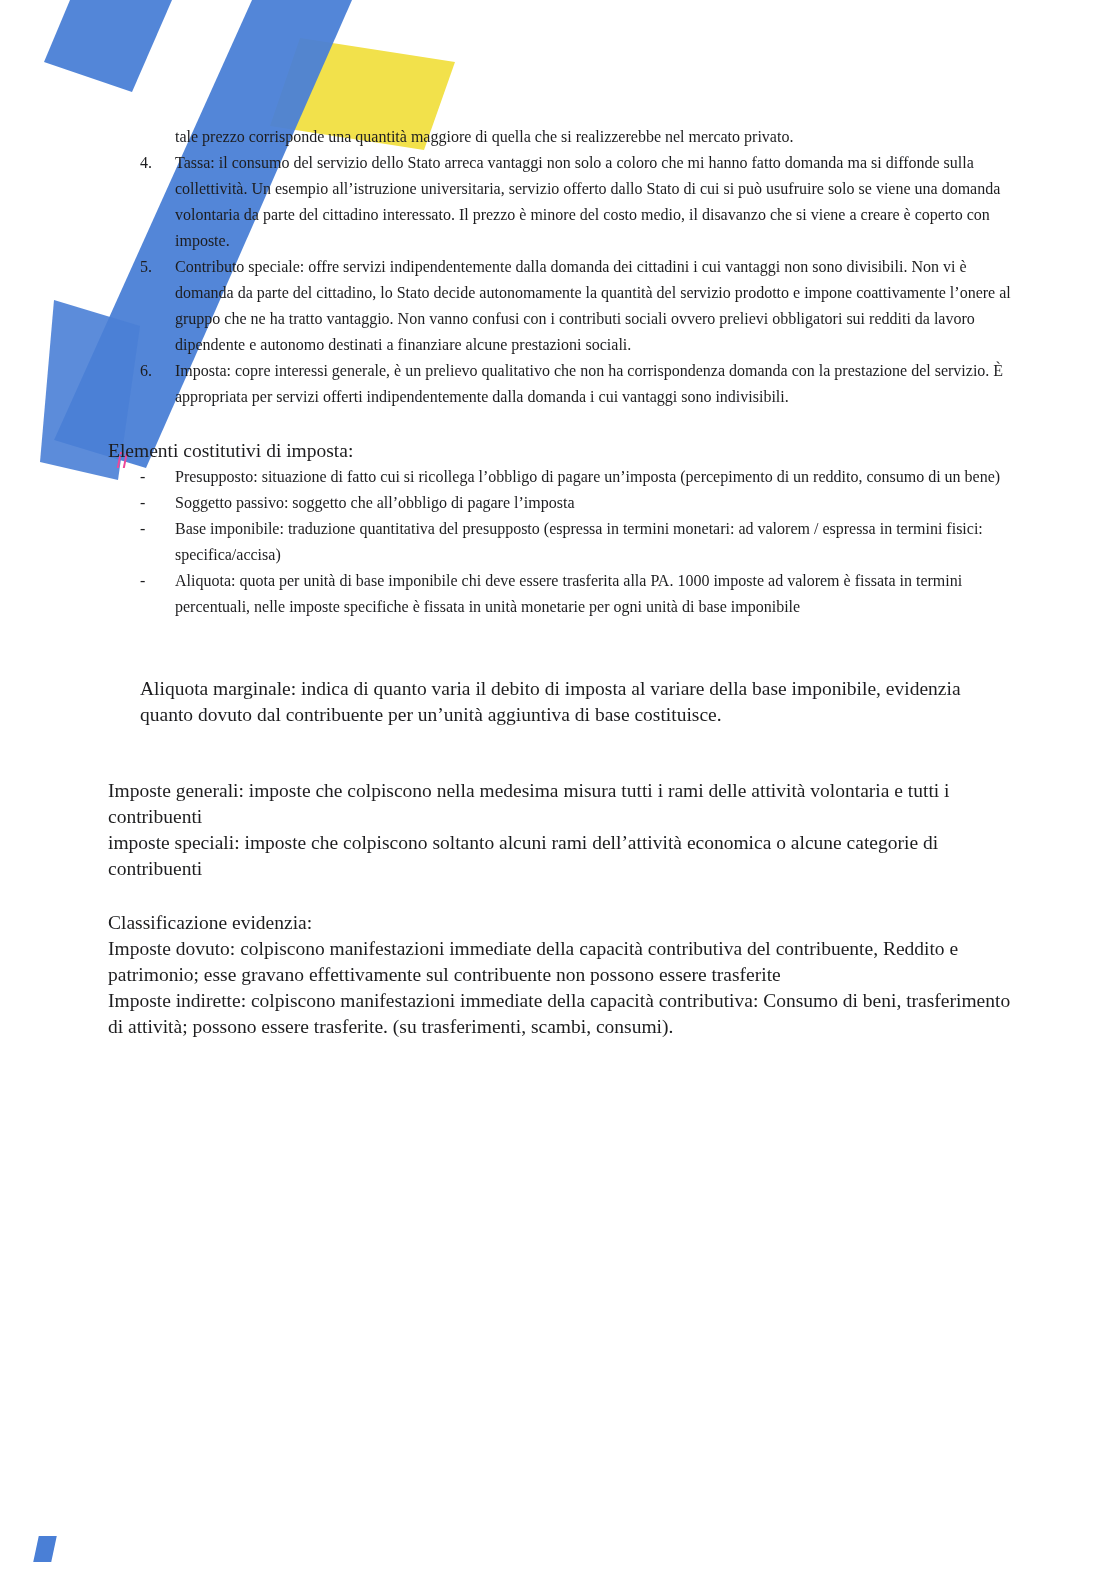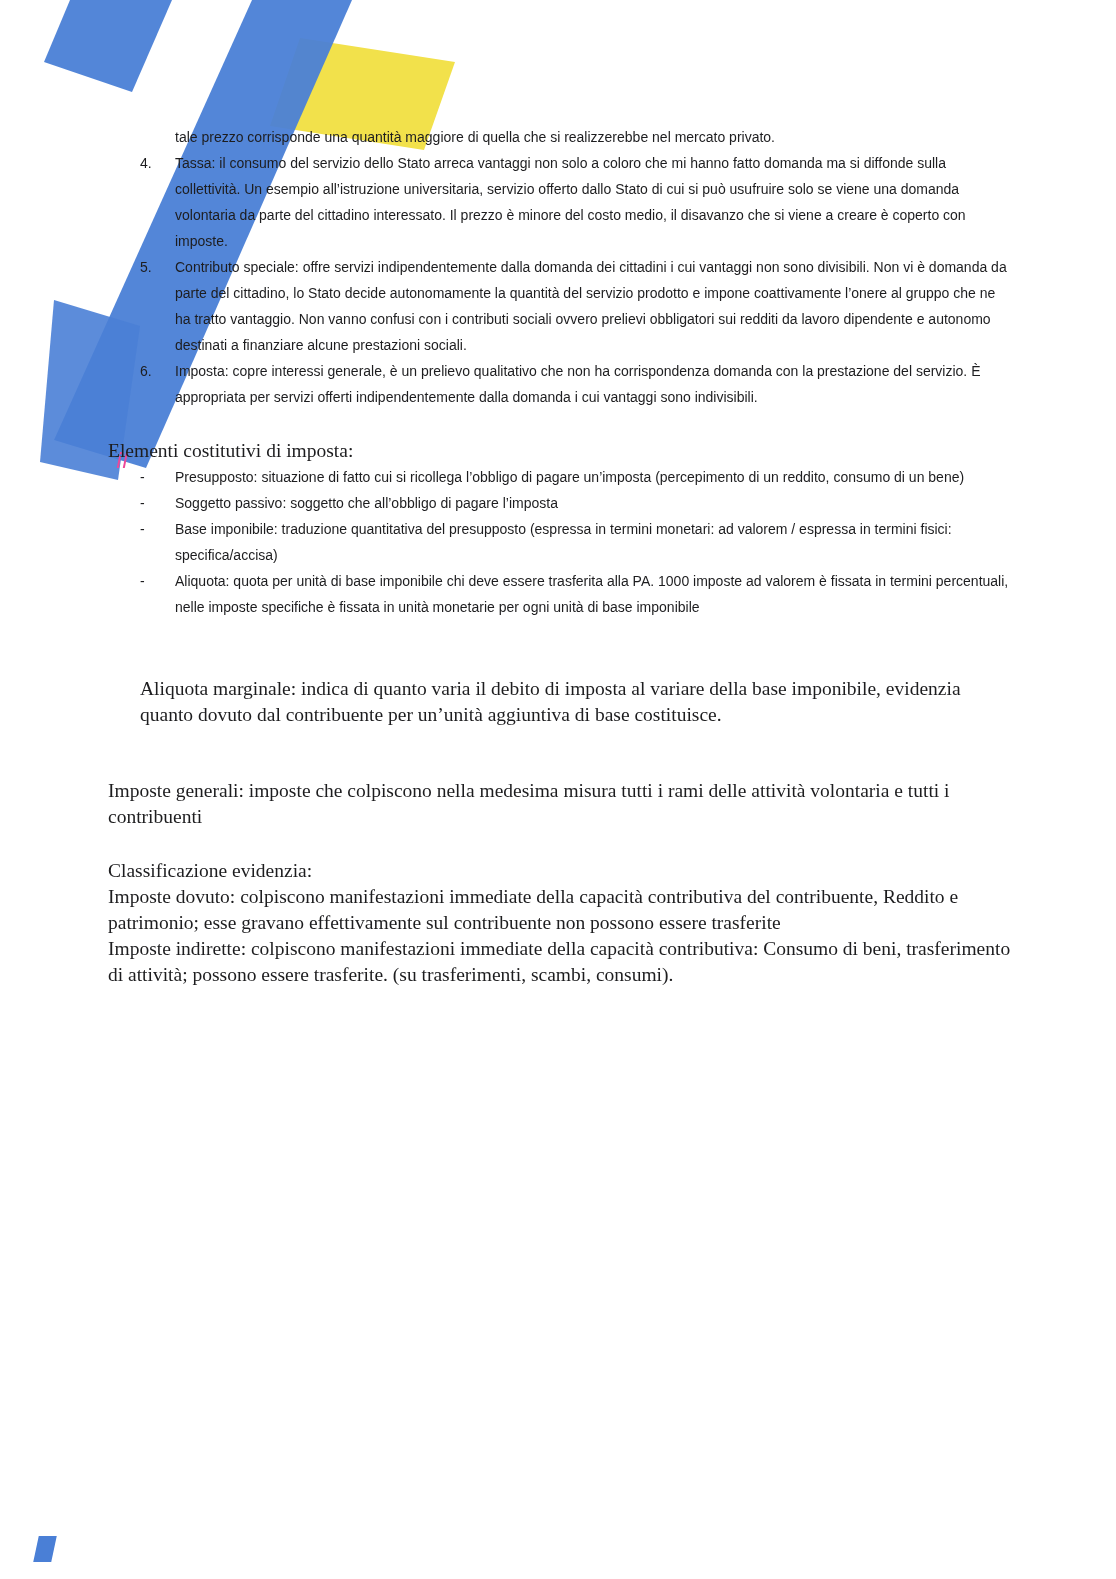--- a/index.html
+++ b/index.html
@@ -34,21 +34,21 @@
     background: #4a7fd6;
     transform: skewX(-12deg);
     z-index: 0;
   }
   .content {
     position: absolute;
     left: 108px; top: 124px;
     width: 905px;
     z-index: 1;
   }
-  .sans  { font-family: Liberation Sans, sans-serif; font-size: 14px; line-height: 26px; }
+  .sans  { font-family: Liberation Serif, serif; font-size: 16px; line-height: 26px; }
   .serif { font-family: "Liberation Serif", serif;  font-size: 19.5px; line-height: 26px; }
   p { margin: 0; }
   .indent-1 { margin-left: 32px; }
   .indent-2 { margin-left: 67px; }
   .row { display: flex; margin-left: 32px; }
   .row .marker { flex: 0 0 35px; }
   .row .txt { flex: 1 1 auto; }
   .gap-sm { height: 26px; }
   .gap-xs { height: 4px; }
   .gap-md { height: 28px; }
@@ -116,20 +116,21 @@
     <div class="gap-sm"></div>
 
 
     <div class="gap-sm"></div>
 
     <p class="serif indent-1">Aliquota marginale: indica di quanto varia il debito di imposta al variare della base imponibile, evidenzia quanto dovuto dal contribuente per un’unità aggiuntiva di base costituisce.</p>
 
     <div class="gap-lg"></div>
 
     <p class="serif">Imposte generali: imposte che colpiscono nella medesima misura tutti i rami delle attività volontaria e tutti i contribuenti</p>
+    <p class="serif">imposte speciali: imposte che colpiscono soltanto alcuni rami dell’attività economica o alcune categorie di contribuenti</p>
 
     <div class="gap-md"></div>
 
     <p class="serif">Classificazione evidenzia:</p>
     <p class="serif">Imposte dovuto: colpiscono manifestazioni immediate della capacità contributiva del contribuente, Reddito e patrimonio; esse gravano effettivamente sul contribuente non possono essere trasferite</p>
     <p class="serif">Imposte indirette: colpiscono manifestazioni immediate della capacità contributiva: Consumo di beni, trasferimento di attività; possono essere trasferite. (su trasferimenti, scambi, consumi).</p>
 
   </div>
 </div>
 

